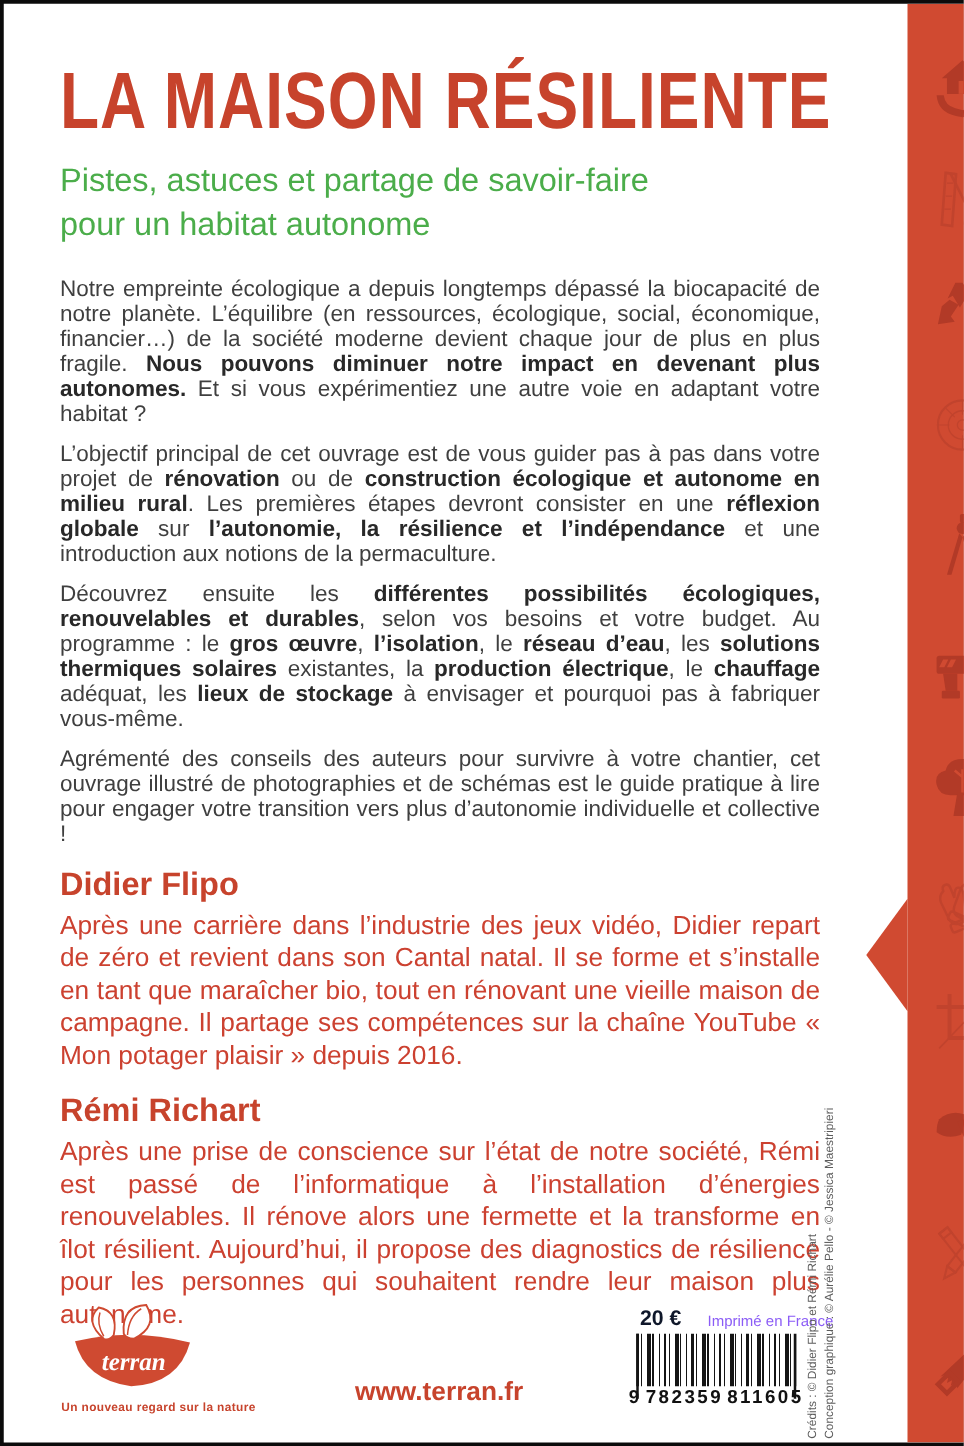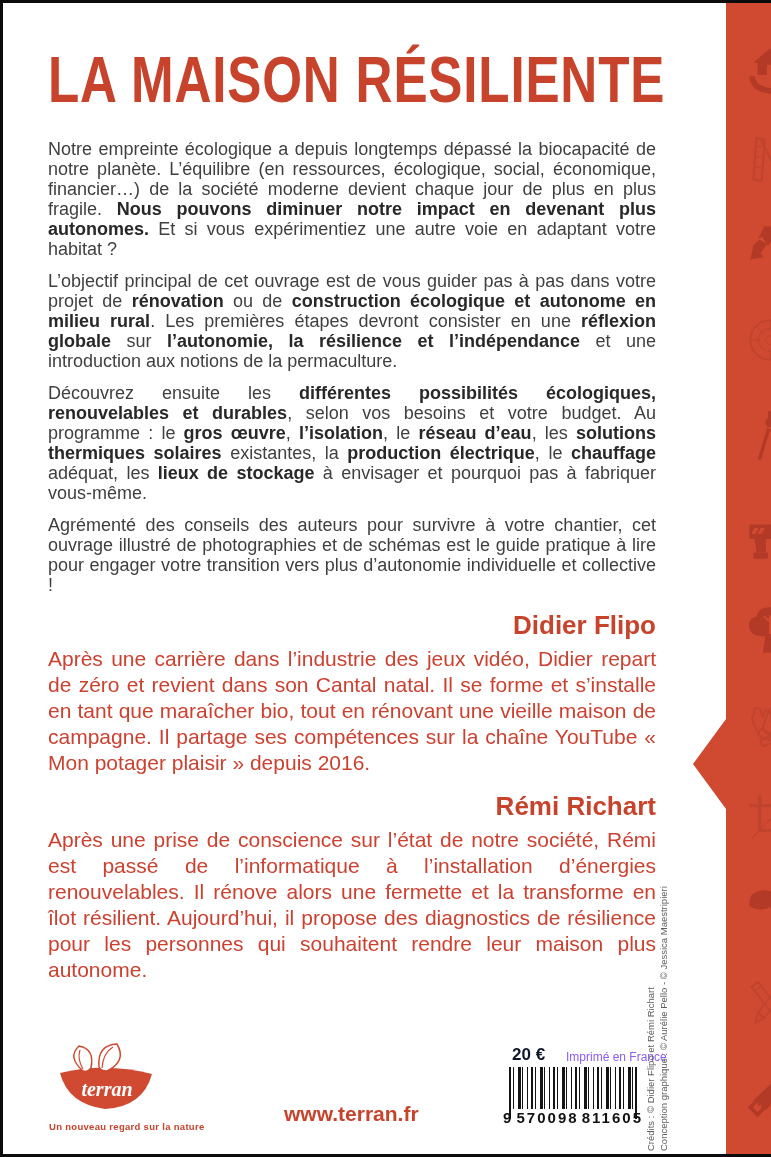--- a/index.html
+++ b/index.html
@@ -33,21 +33,21 @@
   }
   .subtitle{margin-top:12px;color:#4bad4a;font-size:26px;line-height:35px;font-weight:500;}
   .intro p{
     margin:12px 0 0 0;color:#3f3f3f;font-size:18px;line-height:20px;
     text-align:justify;text-align-last:left;
   }
   .intro p.first{margin-top:24px;}
   .intro strong{color:#282828;}
   .author-name{
     margin-top:14px;color:#c7432c;font-size:26px;line-height:32px;
-    font-weight:bold;text-align:right;
+    font-weight:bold;
   }
   .bio{
     margin:5px 0 0 0;color:#cc4130;font-size:21px;line-height:26px;
     text-align:justify;text-align-last:left;
   }
   
   .logo{position:absolute;left:50px;top:1038px;}
   .logo-tagline{
     position:absolute;left:46px;top:1118px;width:170px;color:#c7432c;
     font-size:9.5px;letter-spacing:.3px;font-weight:bold;
@@ -77,20 +77,24 @@
     color:#5c5c5c;font-size:9.5px;line-height:12.5px;white-space:nowrap;
   }
 </style>
 </head>
 <body>
 
 <div class="cover">
 
   <div class="content">
     <div class="title">LA MAISON RÉSILIENTE</div>
+    <div class="subtitle">
+      <div>Pistes, astuces et partage de savoir-faire</div>
+      <div>pour un habitat autonome</div>
+    </div>
 
     <div class="intro">
       <p class="first"><span>Notre empreinte écologique a depuis longtemps dépassé la biocapacité de notre planète. L’équilibre (en ressources, écologique, social, économique, financier…) de la société moderne devient chaque jour de plus en plus fragile. </span><strong>Nous pouvons diminuer notre impact en devenant plus autonomes.</strong><span> Et si vous expérimentiez une autre voie en adaptant votre habitat ?</span></p>
 
       <p><span>L’objectif principal de cet ouvrage est de vous guider pas à pas dans votre projet de </span><strong>rénovation</strong><span> ou de </span><strong>construction écologique et autonome en milieu rural</strong><span>. Les premières étapes devront consister en une </span><strong>réflexion globale</strong><span> sur </span><strong>l’autonomie, la résilience et l’indépendance</strong><span> et une introduction aux notions de la permaculture.</span></p>
 
       <p><span>Découvrez ensuite les </span><strong>différentes possibilités écologiques, renouvelables et durables</strong><span>, selon vos besoins et votre budget. Au programme : le </span><strong>gros œuvre</strong><span>, </span><strong>l’isolation</strong><span>, le </span><strong>réseau d’eau</strong><span>, les </span><strong>solutions thermiques solaires</strong><span> existantes, la </span><strong>production électrique</strong><span>, le </span><strong>chauffage</strong><span> adéquat, les </span><strong>lieux de stockage</strong><span> à envisager et pourquoi pas à fabriquer vous-même.</span></p>
 
       <p><span>Agrémenté des conseils des auteurs pour survivre à votre chantier, cet ouvrage illustré de photographies et de schémas est le guide pratique à lire pour engager votre transition vers plus d’autonomie individuelle et collective !</span></p>
     </div>
@@ -112,21 +116,21 @@
   </svg>
   <div class="logo-tagline">Un nouveau regard sur la nature</div>
 
   <div class="website">www.terran.fr</div>
 
   <div class="price">20 €</div>
   <div class="printed">Imprimé en France</div>
   <div class="barcode"></div>
   <div class="barcode-digits">
     <span>9</span>
-    <span>570098</span>
+    <span>782359</span>
     <span>811605</span>
   </div>
 
   <div class="credits">
     <div>Crédits : © Didier Flipo et Rémi Richart</div>
     <div>Conception graphique : © Aurélie Pello - © Jessica Maestripieri</div>
   </div>
 
   <div class="sidebar">
 

